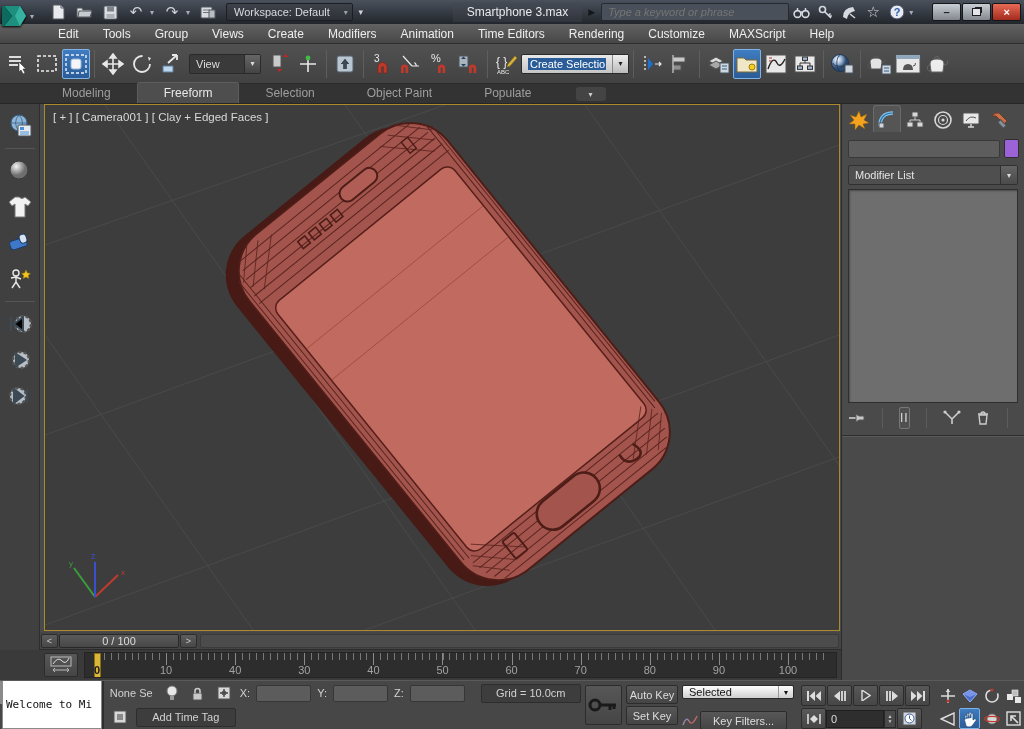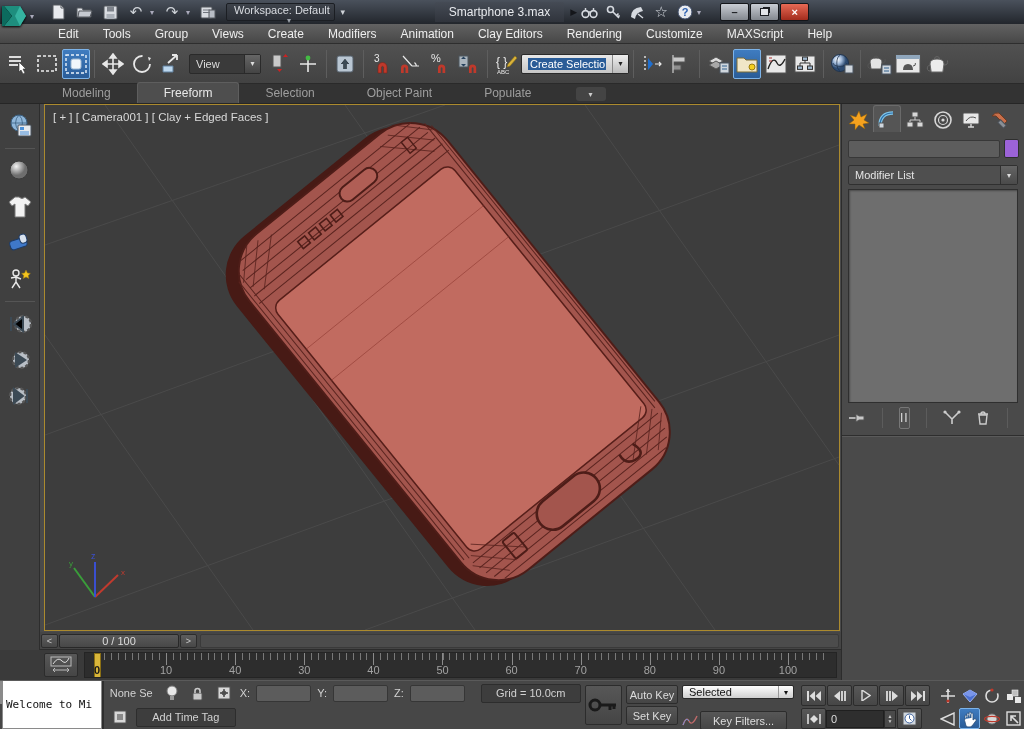--- a/index.html
+++ b/index.html
@@ -13,21 +13,21 @@
     background:linear-gradient(var(--title_top), var(--title_bot));
     display:flex; align-items:center; }
   #logo { width:38px; height:30px; margin-top:8px; display:flex; align-items:center; justify-content:center; z-index:5; }
   #logo svg { filter:drop-shadow(0 1px 1px #000); }
   .qat { display:flex; align-items:center; gap:2px; margin-left:8px; }
   .qbtn { width:24px; height:20px; display:flex; align-items:center; justify-content:center;
     border-radius:2px; color:#cfd3d8; font-size:14px; }
   .qcaret { color:#aab; font-size:8px; width:8px; }
   .workspace { margin-left:6px; height:18px; background:linear-gradient(#3e434b,#2c3037);
     border:1px solid #1b1e23; border-radius:2px; color:#d8dbe0; display:flex; align-items:center;
-    padding:0 4px 0 7px; font-size:11px;flex-direction:column; }
+    padding:0 4px 0 7px; font-size:11px; }
   .workspace .car { margin-left:14px; font-size:8px; color:#9aa0a8; }
   .wsdrop { width:16px; height:18px; display:flex; align-items:center; justify-content:center; color:#cfd3d8; font-size:9px; }
   #doc-title { margin-left:84px; height:20px; padding:0 14px; display:flex; align-items:center;
     color:#e8eaee; font-size:12px; background:linear-gradient(#454b55,#30343c); border-radius:2px 2px 0 0; }
   .title-arrow { color:#14161a; font-size:9px; margin-left:6px; }
   #search-box { margin-left:6px; width:188px; height:18px; background:#4a505a; border:1px solid #262a30;
     border-radius:2px; display:flex; align-items:center; }
   #search-box input { flex:1; background:transparent; border:none; outline:none; color:#b9bec6;
     font-style:italic; font-size:11px; padding:0 6px; font-family:"Liberation Sans",sans-serif; }
   .tb-ic { width:24px; height:20px; display:flex; align-items:center; justify-content:center; color:#d6dae0; }
@@ -208,20 +208,23 @@
     </div>
     <div class="wsdrop">
         <span>▾</span>
       </div>
 
     <div id="doc-title">
       <span>Smartphone 3.max</span>
     </div>
     <span class="title-arrow">▶</span>
 
+    <div id="search-box">
+      <input placeholder="Type a keyword or phrase" style="">
+    </div>
     <div class="tb-ic">
       <svg width="17" height="13" viewBox="0 0 17 13">
           <circle cx="4.5" cy="8" r="3.4" fill="none" stroke="#d6dae0" stroke-width="1.6"></circle>
           <circle cx="12.5" cy="8" r="3.4" fill="none" stroke="#d6dae0" stroke-width="1.6"></circle>
           <path d="M7.5 6 h2 M4.5 4.5 V2 M12.5 4.5 V2" stroke="#d6dae0" stroke-width="1.4"></path>
         </svg>
     </div>
     <div class="tb-ic">
       <svg width="15" height="15" viewBox="0 0 15 15">
           <circle cx="4.5" cy="4.5" r="3" fill="none" stroke="#d6dae0" stroke-width="1.6"></circle>
@@ -259,21 +262,21 @@
   </div>
 
   <div id="menubar" class="abs">
       <span class="menu-item">Edit</span>
       <span class="menu-item">Tools</span>
       <span class="menu-item">Group</span>
       <span class="menu-item">Views</span>
       <span class="menu-item">Create</span>
       <span class="menu-item">Modifiers</span>
       <span class="menu-item">Animation</span>
-      <span class="menu-item">Clay Editors</span>
+      <span class="menu-item">Time Editors</span>
       <span class="menu-item">Rendering</span>
       <span class="menu-item">Customize</span>
       <span class="menu-item">MAXScript</span>
       <span class="menu-item">Help</span>
     </div>
 
   <div id="toolbar" class="abs">
     <div class="tbtn">
       <svg width="22" height="20" viewBox="0 0 22 20">
           <path d="M2 3 h12 M2 7 h12 M2 11 h9" stroke="#ddd" stroke-width="2"></path>

